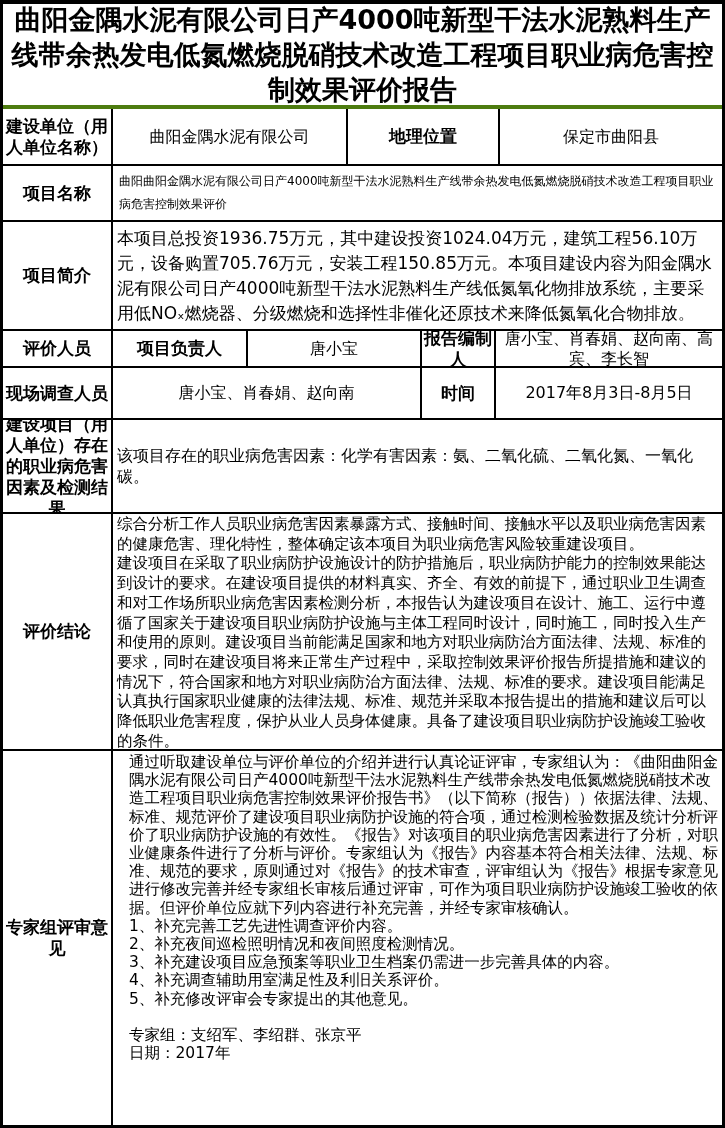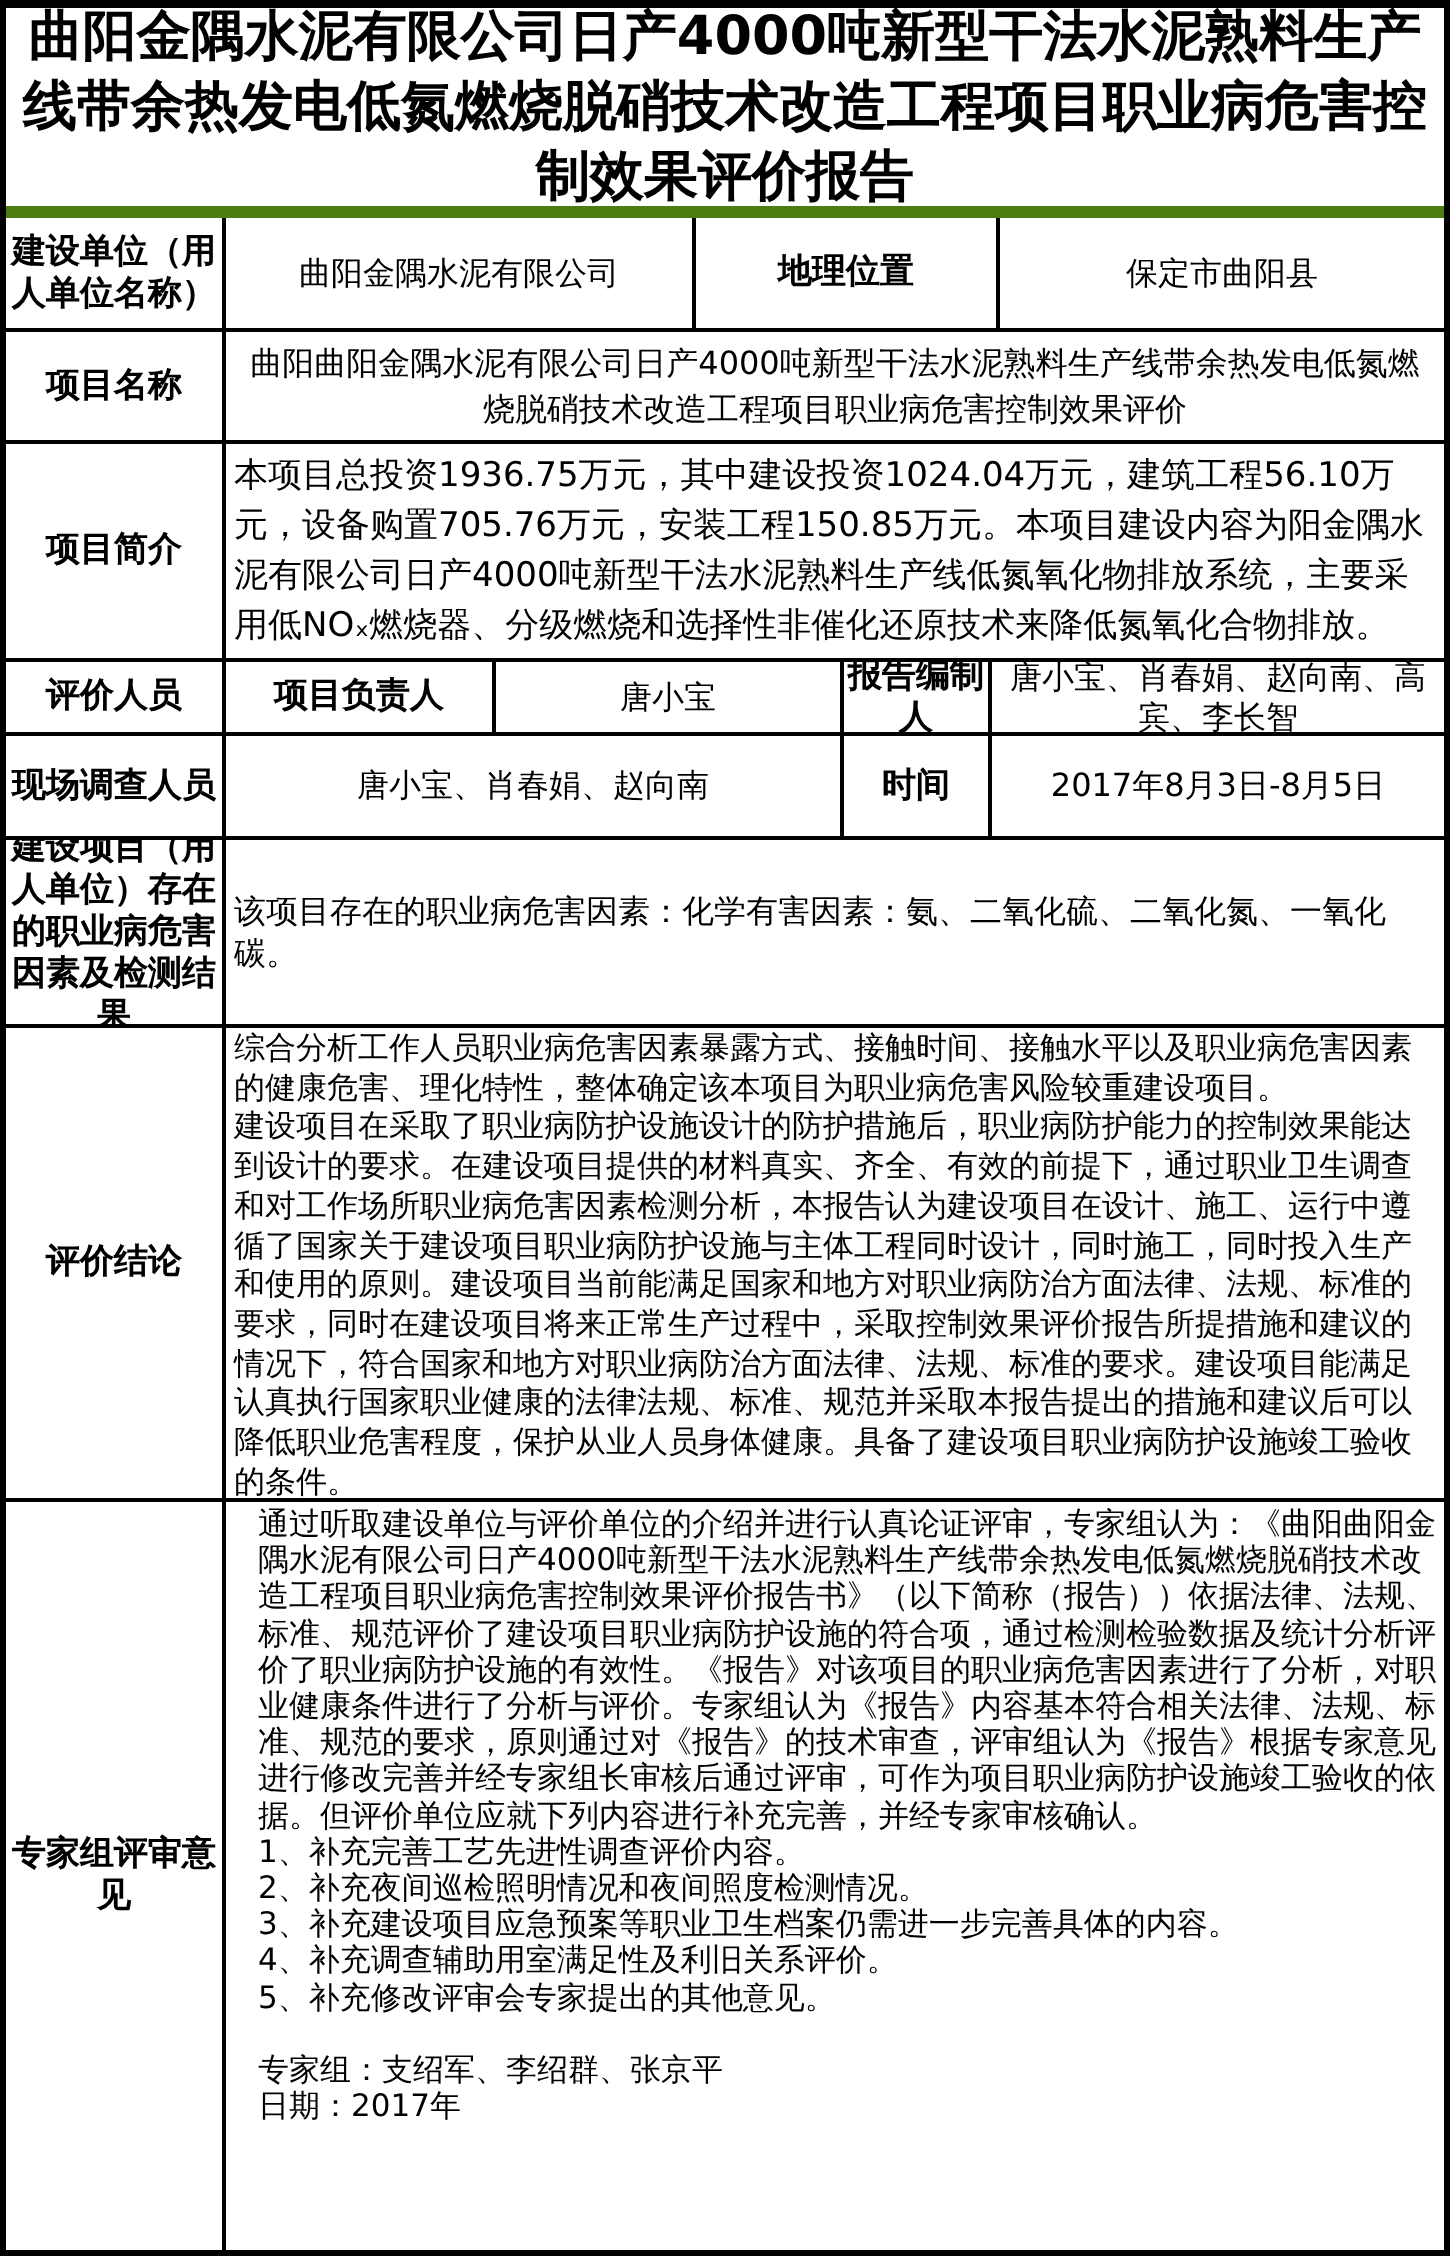--- a/index.html
+++ b/index.html
@@ -6,33 +6,33 @@
   body{font-family:"DejaVu Sans","Liberation Sans",sans-serif;color:#000;}
   .doc{width:725px;height:1128px;box-sizing:border-box;border:3px solid #000;border-top:4px solid #000;display:flex;flex-direction:column;background:#fff;}
   .row{display:flex;flex-direction:row;box-sizing:border-box;border-bottom:2px solid #000;flex:0 0 auto;}
   .row:last-child{border-bottom:none;flex:1 1 auto;}
   .cell{box-sizing:border-box;border-right:2px solid #000;display:flex;align-items:center;justify-content:center;overflow:hidden;}
   .cell:last-child{border-right:none;}
   .label{font-weight:bold;font-size:17px;line-height:21px;text-align:center;padding:1px 2px;}
   .value{font-size:16px;line-height:20px;text-align:center;padding:1px 4px;}
   .content{align-items:flex-start;justify-content:flex-start;text-align:left;}
   .prewrap{white-space:pre-wrap;word-break:break-all;}
-  .title{height:105px;box-sizing:border-box;border-bottom:6px solid #4d7c0f;display:flex;align-items:center;justify-content:center;text-align:center;font-weight:bold;font-size:27px;line-height:35px;padding:0 4px;}
+  .title{height:105px;box-sizing:border-box;border-bottom:4px solid #4d7c0f;display:flex;align-items:center;justify-content:center;text-align:center;font-weight:bold;font-size:27px;line-height:35px;padding:0 4px;}
   
   .r2{height:57px;} .r3{height:56px;} .r4{height:109px;} .r5{height:37px;} .r6{height:52px;} .r7{height:94px;} .r8{height:237px;}
   .w-label{width:110px;flex:0 0 110px;}
   .r2 .w-company{width:235px;flex:0 0 235px;}
   .r2 .w-geolabel{width:152px;flex:0 0 152px;}
   .r2 .w-geoval{flex:1 1 auto;}
   .r5 .w-leaderlabel{width:135px;flex:0 0 135px;}
   .r5 .w-leaderval{width:174px;flex:0 0 174px;}
   .w-narrow{width:74px;flex:0 0 74px;}
   .w-rest{flex:1 1 auto;}
   .r6 .w-names{width:309px;flex:0 0 309px;}
-  .r3 .proj-name{font-size:16px;line-height:23px;text-align:center;padding:2px 6px;}
+  .r3 .proj-name{font-size:12px;line-height:23px;text-align:left;padding:2px 6px;}
   .r4 .content-text{font-size:17px;line-height:25px;padding:4px 6px 0 4px;}
   .r7 .content-text{font-size:16px;line-height:21px;padding:0 4px;}
   .r8 .content-text{font-size:15.5px;line-height:19.7px;padding:1px 16px 0 4px;}
   .r9 .content-text{font-size:15.5px;line-height:18.2px;padding:2px 4px 0 16px;}
 </style>
 </head>
 <body>
 
 <div class="doc">
 

